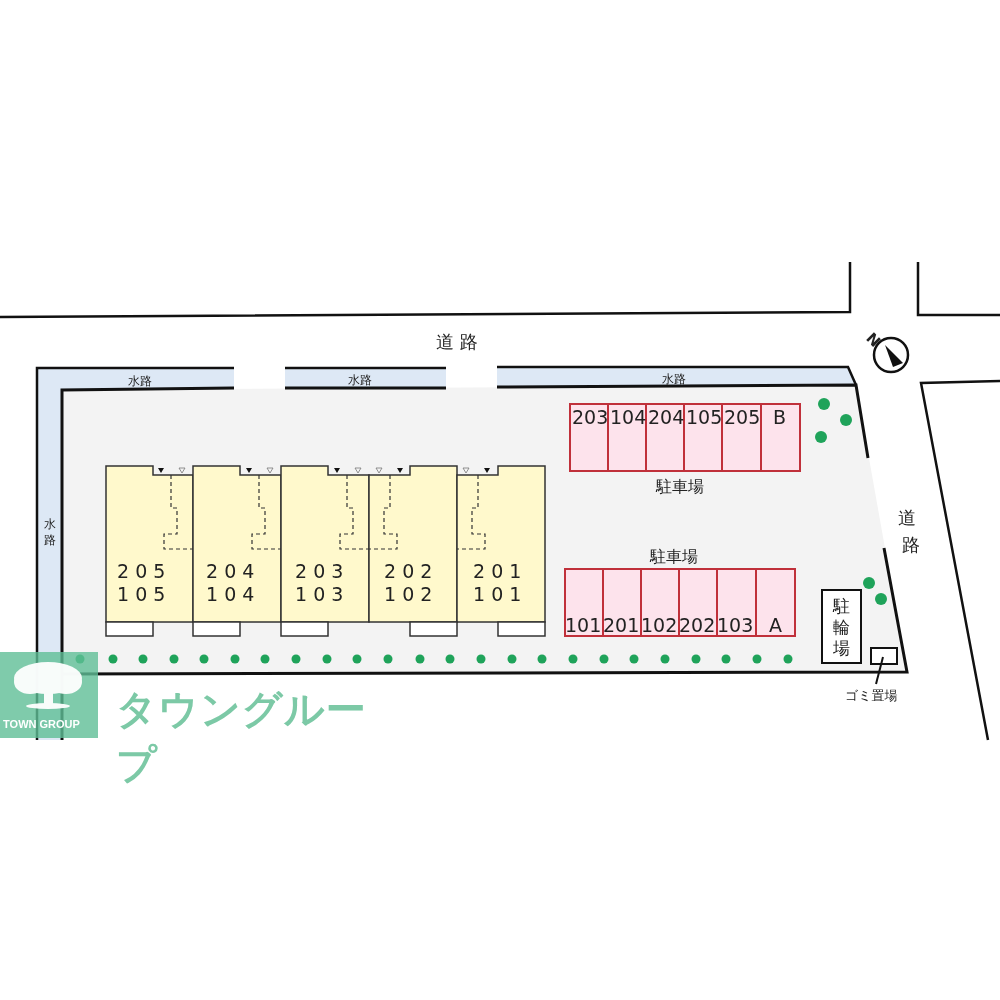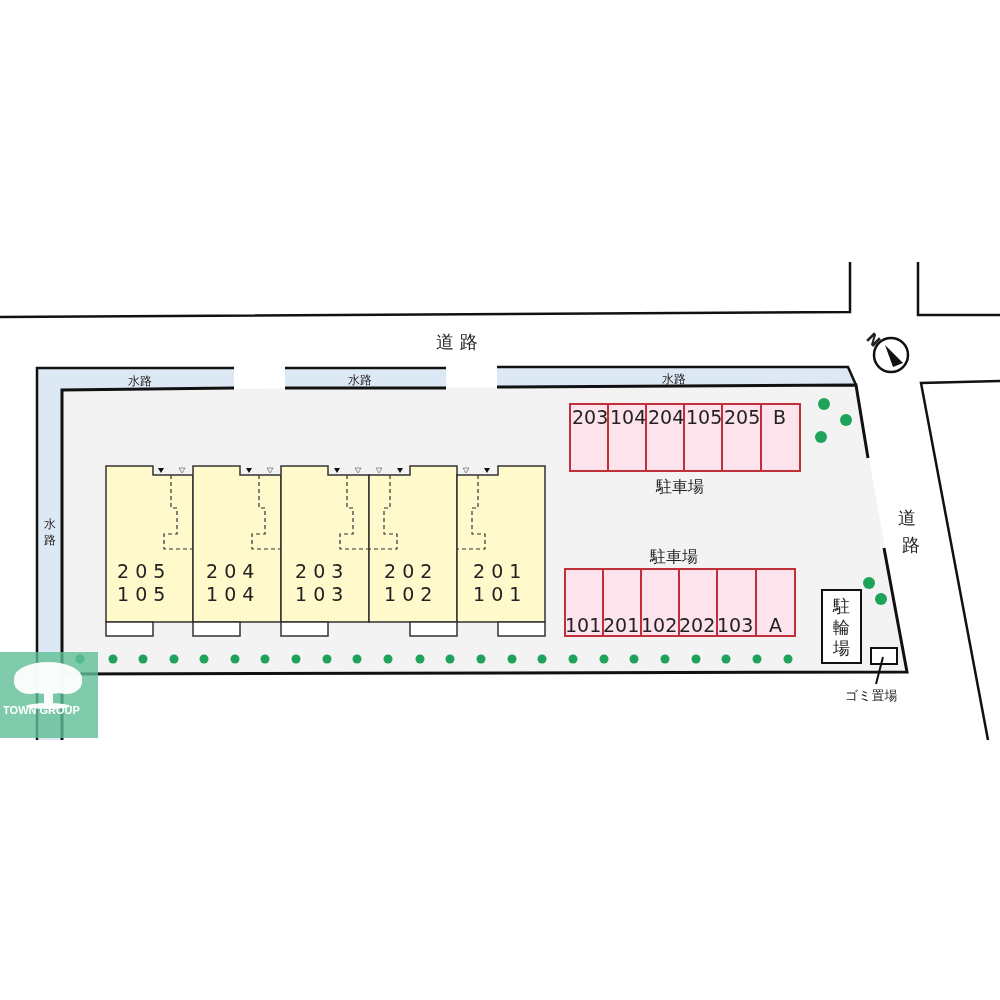--- a/index.html
+++ b/index.html
@@ -7,21 +7,21 @@
          font-family: "DejaVu Sans", "Liberation Sans", sans-serif; }
   svg { position:absolute; left:0; top:0; }
   .lbl { font-family: "DejaVu Sans", "Liberation Sans", sans-serif; fill:#222; }
   .unit-num { font-size:19px; letter-spacing:0; }
   .park-num { font-size:19px; }
   .road-lbl { font-size:18px; }
   .water-lbl { font-size:12px; }
   .small-lbl { font-size:13px; }
   .logo-wrap { position:absolute; left:0; top:652px; width:400px; height:90px; }
   .logo-box { position:absolute; left:0; top:0; width:98px; height:86px; background:rgba(95,190,150,0.80); }
-  .logo-box-text { position:absolute; left:0; width:83px; bottom:22px; text-align:center; color:#fff;
+  .logo-box-text { position:absolute; left:0; width:83px; bottom:8px; text-align:center; color:#fff;
                    font-family:"Liberation Sans", sans-serif; font-size:11px; font-weight:bold; }
   .logo-tag { position:absolute; left:118px; top:8px; font-size:17px; color:#7fc9a8; letter-spacing:1px;
               background:rgba(255,255,255,0.55); padding:0 4px; }
   .logo-name { position:absolute; left:116px; top:30px; font-size:40px; color:#7cc9a6; font-weight:bold; letter-spacing:1px; }
 </style>
 </head>
 <body>
 
 <svg width="1000" height="1000" viewBox="0 0 1000 1000">
 
@@ -207,13 +207,14 @@
       <g fill="#ffffff" opacity="0.95">
         <ellipse cx="48" cy="26" rx="34" ry="16"></ellipse>
         <ellipse cx="30" cy="30" rx="16" ry="12"></ellipse>
         <ellipse cx="66" cy="30" rx="16" ry="12"></ellipse>
         <rect x="44" y="30" width="9" height="22"></rect>
         <ellipse cx="48" cy="54" rx="22" ry="3"></ellipse>
       </g>
     </svg>
     <div class="logo-box-text">TOWN GROUP</div>
   </div>
+  <div class="logo-name">タウングループ</div>
 </div>
 
 </body></html>

